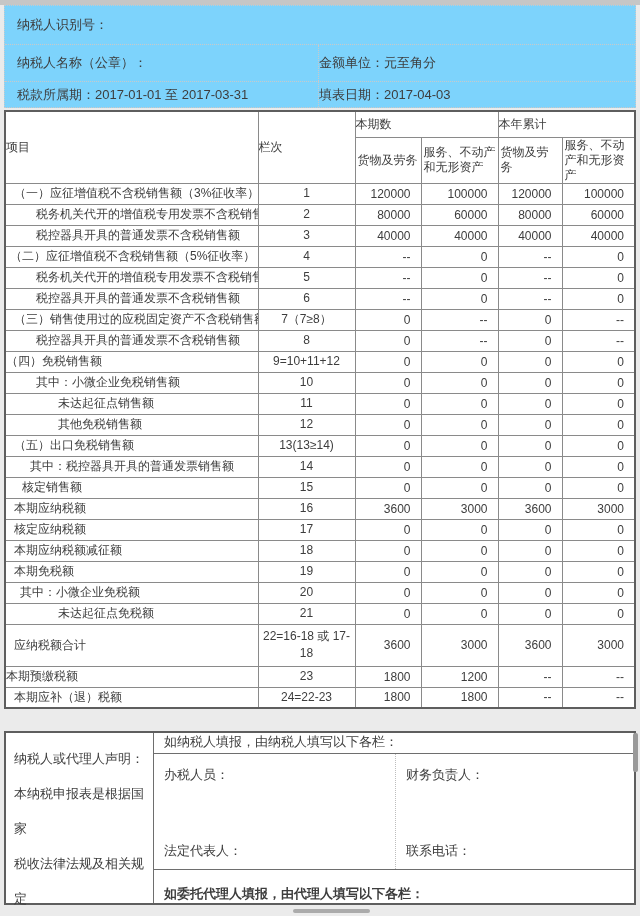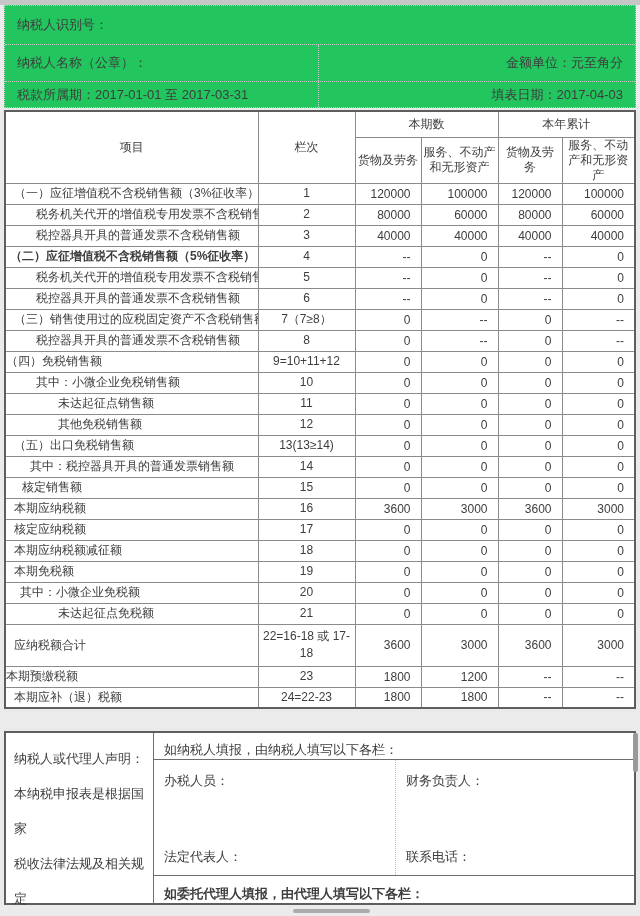--- a/index.html
+++ b/index.html
@@ -10,66 +10,66 @@
     color:#3d3d3d;
     width:640px; height:916px;
     position:relative;
     overflow:hidden;
   }
   .top-strip { position:absolute; top:0; left:0; width:640px; height:5px; background:#c6c6c6; }
 
   
   .info-section {
     position:absolute; top:5px; left:4px; right:4px;
-    background:#22c55e; border:1px dotted #c9c9c9;
+    background:#7dd3fc; border:1px dotted #c9c9c9;
     font-size:13px;
   }
   .info-row { display:flex; align-items:center; }
   .info-row + .info-row { border-top:1px dotted #c9c9c9; }
   .info-row-1 { height:38px; padding-left:12px; }
   .info-row-2 { height:37px; }
   .info-row-3 { height:26px; }
   .info-left { flex:0 0 313px; padding-left:12px; }
-  .info-right { flex:1; border-left:1px dotted #c9c9c9; text-align:right; padding-right:12px; height:100%; display:flex; align-items:center; justify-content:flex-end; }
+  .info-right { flex:1; border-left:1px dotted #c9c9c9; text-align:right; padding-right:12px; height:100%; display:flex; align-items:center; }
 
   
   table.tax-table {
     position:absolute; top:110px; left:4px;
     width:632px;
     border-collapse:collapse;
     background:#fff;
     border:2px solid #5e5e5e;
     font-size:12px;
     table-layout:fixed;
   }
   .tax-table th, .tax-table td {
     border:1px solid #8a8a8a;
     font-weight:normal;
     overflow:hidden;
   }
-  .tax-table thead th { text-align:center; height:26px; line-height:1.25; }
+  .tax-table thead th { text-align:left; height:26px; line-height:1.25; }
   .tax-table thead tr.subhead th { height:32px; padding:0 2px; }
   .tax-table td { height:21px; }
   .item-cell { white-space:nowrap; font-size:12px; }
   .col-cell  { text-align:center; padding:0 4px; line-height:1.4; }
   .val-cell  { text-align:right; padding-right:10px; font-size:12px; }
   tr.tall td { height:42px; }
 
   
   .decl-section {
     position:absolute; top:731px; left:4px; right:4px; height:174px;
     background:#fff; border:2px solid #5e5e5e;
     display:flex; font-size:13px;
   }
   .decl-left {
     flex:0 0 148px; border-right:1px solid #6e6e6e;
     padding:8px 6px 0 8px; line-height:35px;
   }
   .decl-right { flex:1; display:flex; flex-direction:column; }
-  .decl-r1 { height:27px; border-bottom:1px solid #6e6e6e; display:flex; align-items:flex-end; padding-left:10px; }
+  .decl-r1 { height:21px; border-bottom:1px solid #6e6e6e; display:flex; align-items:flex-start; padding-left:10px; }
   .decl-r2 { height:115px; display:flex; }
   .decl-r2 .half { padding:12px 0 0 10px; }
   .decl-r2 .half-left  { flex:0 0 242px; border-right:1px dotted #bdbdbd; }
   .decl-r2 .half-right { flex:1; }
   .decl-r2 .label-top { display:block; }
   .decl-r2 .label-bottom { display:block; margin-top:58px; }
   .decl-r3 { flex:1; display:flex; align-items:flex-end; padding-left:10px; border-top:1px solid #6e6e6e;font-weight:bold; }
 
   
   .v-scroll-thumb { position:absolute; right:2px; top:733px; width:5px; height:39px; background:#9a9a9a; border-radius:2px; }
@@ -147,21 +147,21 @@
       </tr>
       <tr>
         <td class="item-cell" style="padding-left: 30px;">税控器具开具的普通发票不含税销售额</td>
         <td class="col-cell">3</td>
         <td class="val-cell">40000</td>
         <td class="val-cell">40000</td>
         <td class="val-cell">40000</td>
         <td class="val-cell">40000</td>
       </tr>
       <tr>
-        <td class="item-cell" style="padding-left: 4px; font-weight: bold;">（二）应征增值税不含税销售额（5%征收率）</td>
+        <td class="item-cell" style="padding-left: 4px;">（二）应征增值税不含税销售额（5%征收率）</td>
         <td class="col-cell">4</td>
         <td class="val-cell">--</td>
         <td class="val-cell">0</td>
         <td class="val-cell">--</td>
         <td class="val-cell">0</td>
       </tr>
       <tr>
         <td class="item-cell" style="padding-left: 30px;">税务机关代开的增值税专用发票不含税销售额</td>
         <td class="col-cell">5</td>
         <td class="val-cell">--</td>

